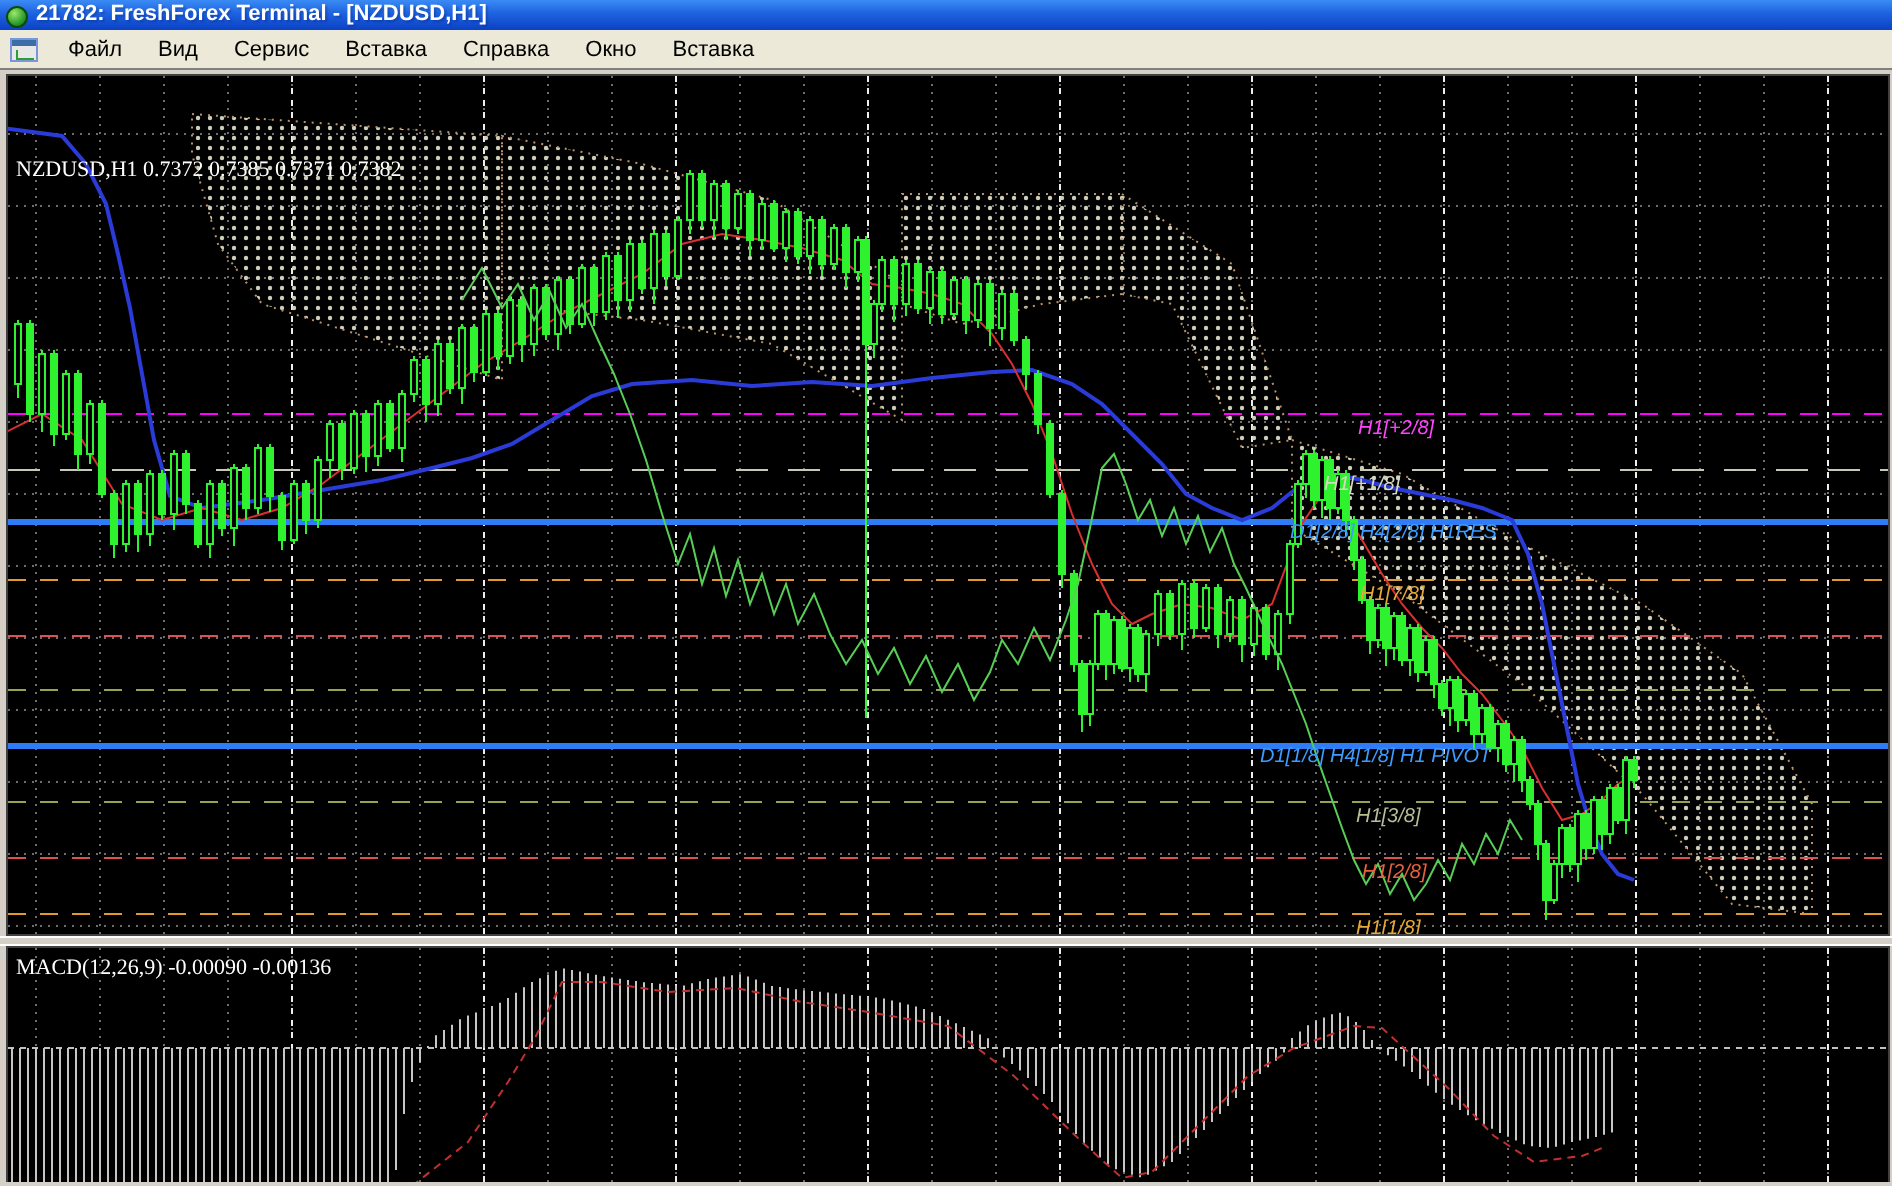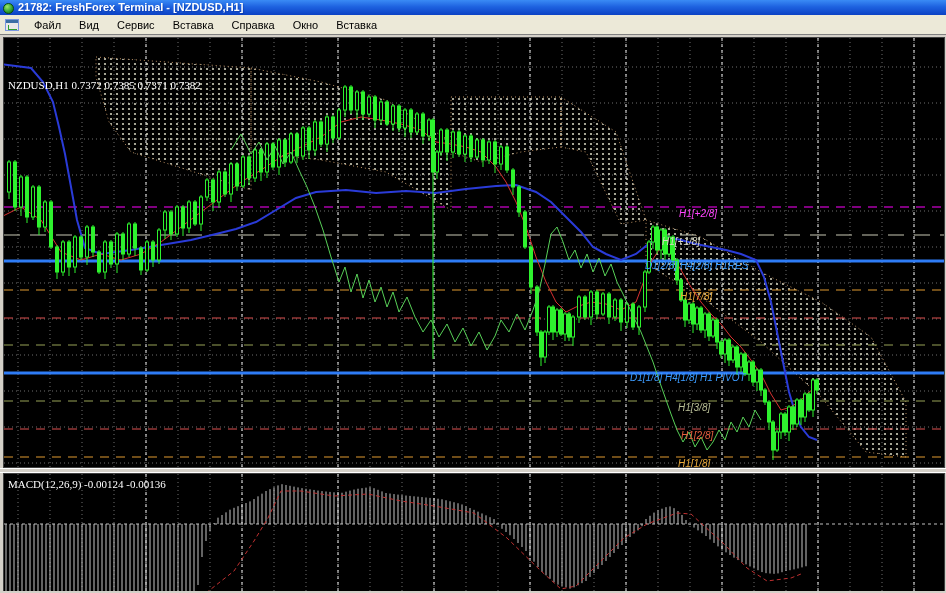--- a/index.html
+++ b/index.html
@@ -721,17 +721,17 @@
             <line x1="785" y1="523" x2="785" y2="570" stroke="#C6C6C6" stroke-width="1"></line>
             <line x1="789" y1="523" x2="789" y2="569.2" stroke="#C6C6C6" stroke-width="1"></line>
             <line x1="793" y1="523" x2="793" y2="568.4" stroke="#C6C6C6" stroke-width="1"></line>
             <line x1="797" y1="523" x2="797" y2="567.4545454545455" stroke="#C6C6C6" stroke-width="1"></line>
             <line x1="801" y1="523" x2="801" y2="566.3636363636364" stroke="#C6C6C6" stroke-width="1"></line>
             <line x1="805" y1="523" x2="805" y2="565.2727272727273" stroke="#C6C6C6" stroke-width="1"></line>
             <polyline points="205,592 233,570 253,540 267,517 280,490 300,490 333,495 367,493 400,500 433,505 473,512 506,537 540,570 560,588 575,585 590,570 623,537 646,523 676,512 690,513 723,543 746,567 766,580 790,577 800,573" fill="none" stroke="#C03030" stroke-width="1" stroke-dasharray="4,3"></polyline>
           </g>
         </svg>
     </div>
-    <div class="overlay-label" style="left:8px;top:443px;">MACD(12,26,9) -0.00124 -0.00136</div>
+    <div class="overlay-label" style="left:8px;top:443px;">MACD(12,26,9) -0.00090 -0.00136</div>
   </div>
 
   <div id="bottom-edge"></div>
 </div>
 
 </body></html>

